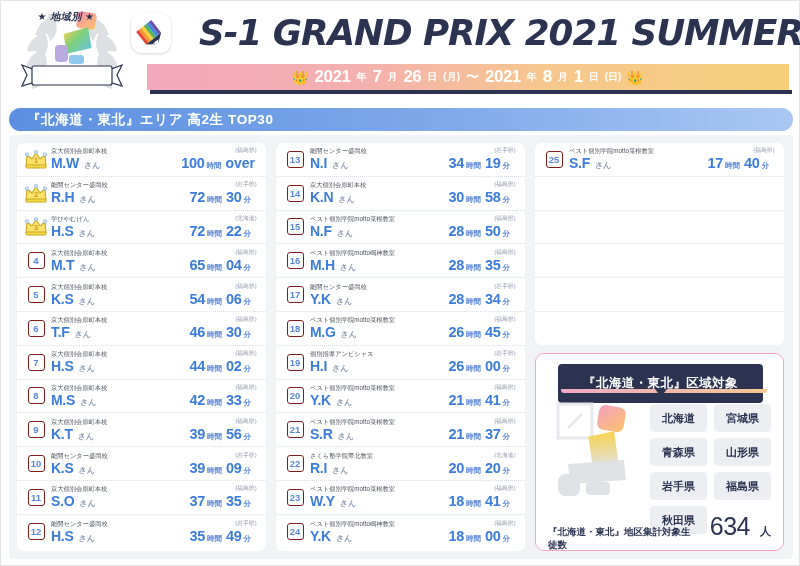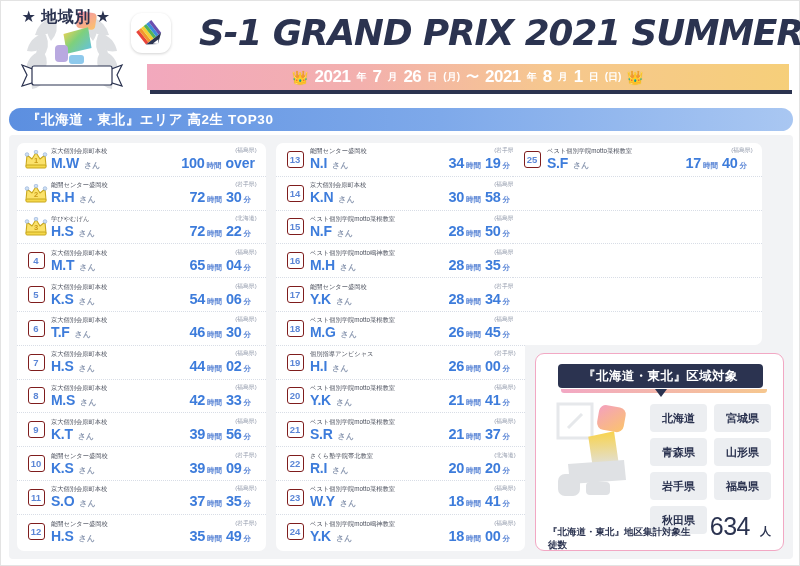--- a/index.html
+++ b/index.html
@@ -15,21 +15,21 @@
   
   .header{ position:relative; height:100px; }
 
   .emblem{ position:absolute; left:12px; top:2px; width:118px; height:96px; }
   .emblem .laurel{ position:absolute; inset:0; }
   .emblem .seatlogo{ position:absolute; left:34px; top:8px; width:52px; height:58px; }
   .ribbon{ position:absolute; left:6px; top:58px; width:106px; height:28px; }
   .ribbon-label{
     position:absolute; left:0; top:0; width:106px; height:28px;
     display:flex; align-items:center; justify-content:center;
-    font-size:16px; font-weight:bold; color:#2b3350; letter-spacing:.5px;
+    font-size:10px; font-weight:bold; color:#2b3350; letter-spacing:.5px;font-style:italic;
   }
 
   .title-wrap{ position:absolute; left:130px; top:6px; right:8px; height:52px; display:flex; align-items:center; gap:16px;justify-content:space-between; }
   .title-icon{
     width:40px; height:40px; border-radius:11px; background:#fff;
     box-shadow:0 1px 3px rgba(0,0,0,.18); position:relative; flex:0 0 auto;
   }
   .title-text{
     font-family:"DejaVu Sans",sans-serif;
     font-size:35px; font-weight:bold; font-style:italic;
@@ -62,21 +62,21 @@
   }
 
   
   .board{
     position:absolute; left:8px; top:134px; width:784px; height:424px;
     background:#f2f3f5; border-radius:4px;
   }
   .col{ position:absolute; top:8px; width:249px; background:#fff; border-radius:7px; }
   .col.c1{ left:8px; }
   .col.c2{ left:267px; }
-  .col.c3{ left:504px; }
+  .col.c3{ left:526px; }
   .col.c1,.col.c2{ height:408px; }
   .col.c3{ height:202px; }
 
   .row{
     position:relative; height:33.8px; display:flex; align-items:center;
     padding:0 7px 0 6px; border-bottom:1px dotted #d8dde6;
   }
   .row:last-child{ border-bottom:none; }
 
   .rank{ width:26px; flex:0 0 26px; display:flex; align-items:center; justify-content:center; }
@@ -113,21 +113,21 @@
   }
 
   .row.empty{ }
 
   
   .region{
     position:absolute; left:526px; top:218px; width:249px; height:198px;
     background:#fff; border:1.5px solid #f2a8c4; border-radius:9px;
   }
   .region-title{
-    position:absolute; left:22px; top:10px; width:205px; height:24px;
+    position:absolute; left:22px; top:10px; width:205px; height:39px;
     background:#2b3350; border-radius:4px; color:#fff;
     font-size:12.5px; font-weight:bold;
     display:flex; align-items:center; justify-content:center; letter-spacing:.4px;
   }
   .region-title:before{
     content:""; position:absolute; left:3px; right:-4px; top:25px; height:3.5px;
     background:linear-gradient(90deg,#f2a8c4 0%,#f6c78f 100%); border-radius:0 0 3px 3px;
   }
   .region-title:after{
     content:""; position:absolute; left:50%; margin-left:-6px; top:25px;

